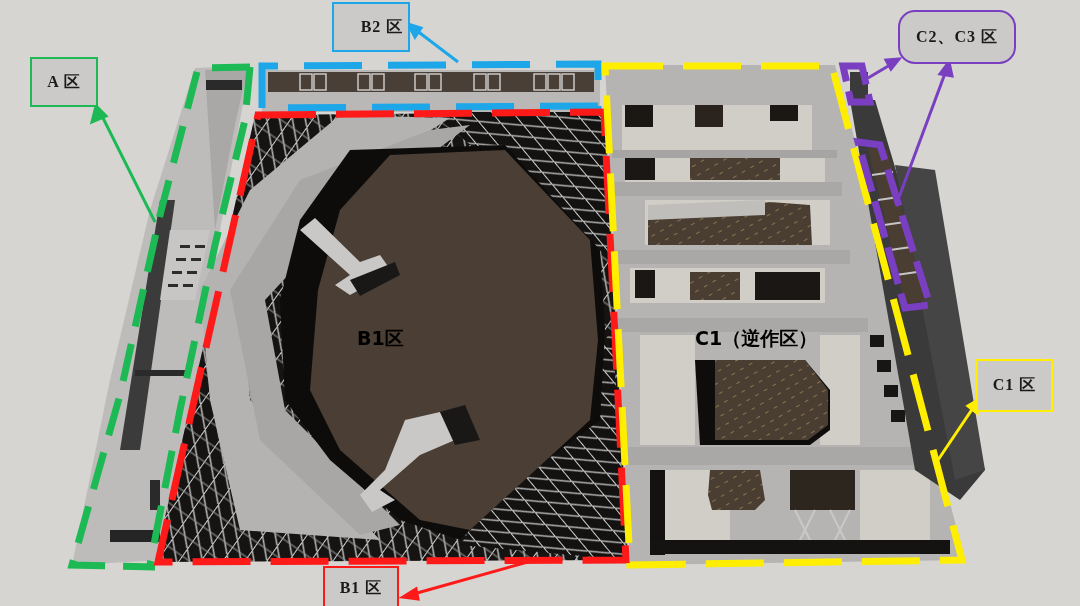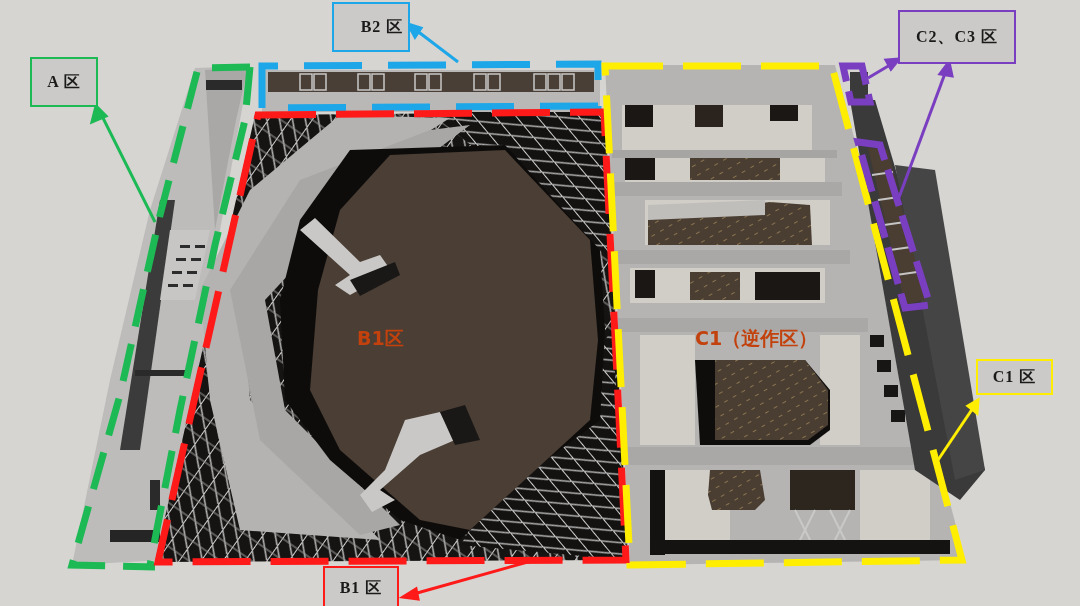--- a/index.html
+++ b/index.html
@@ -20,21 +20,21 @@
     font-weight: bold;
     font-size: 16px;
     color: #1a1a1a;
     letter-spacing: 1px;
   }
   .zone-text {
     position: absolute;
     font-family: "DejaVu Sans", sans-serif;
     font-weight: bold;
     font-size: 19px;
-    color: #c2410c;
+    color: #000000;
     white-space: nowrap;
   }
 </style>
 </head>
 <body>
 
 <div id="stage">
   <svg width="1080" height="606" viewBox="0 0 1080 606" xmlns="http://www.w3.org/2000/svg">
     <defs>
       <pattern id="truss" width="18" height="18" patternUnits="userSpaceOnUse" patternTransform="rotate(35)">
@@ -210,15 +210,15 @@
   </svg>
 
   
   <div class="zone-text" style="left:357px; top:326px;">B1区</div>
   <div class="zone-text" style="left:663px; top:326px;margin-left:32px;">C1（逆作区）</div>
 
   
   <div class="callout" style="left:30px; top:57px; width:68px; height:50px; border-color:#1db954;">A 区</div>
   <div class="callout" style="left:332px; top:2px; width:78px; height:50px; border-color:#1ea7e8;padding-left:22px;">B2 区</div>
   <div class="callout" style="left:323px; top:566px; width:76px; height:44px; border-color:#ff1a1a;">B1 区</div>
-  <div class="callout" style="left:976px; top:359px; width:77px; height:36px; border-color:#ffee00;">C1 区</div>
-  <div class="callout" style="left:898px; top:10px; width:118px; height:54px; border-color:#7a3fc0;">C2、C3 区</div>
+  <div class="callout" style="left:976px; top:359px; width:77px; height:53px; border-color:#ffee00;">C1 区</div>
+  <div class="callout" style="left:898px; top:10px; width:118px; height:54px; border-color:#7a3fc0;border-radius:17px;">C2、C3 区</div>
 </div>
 
 </body></html>

